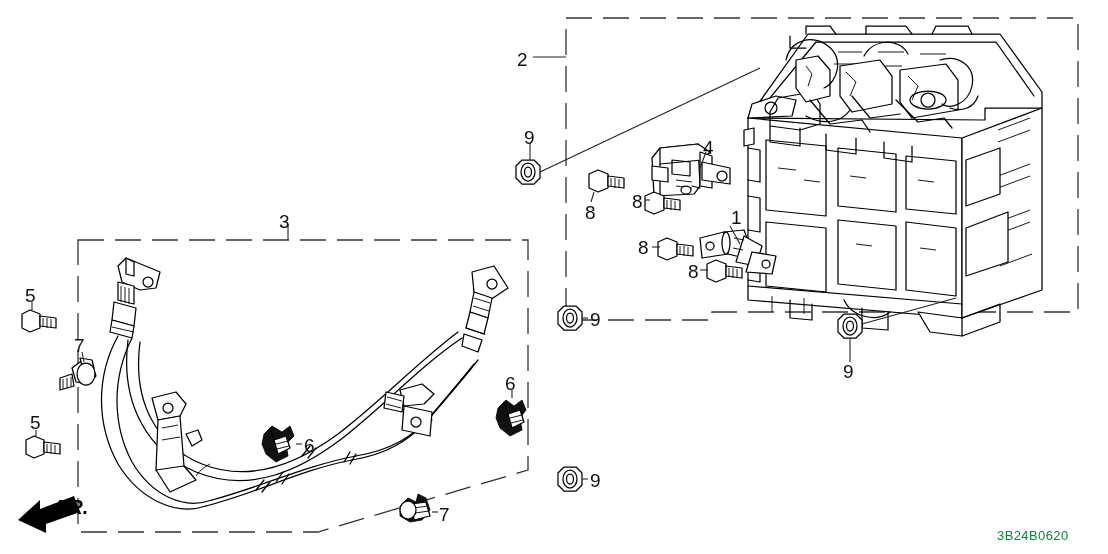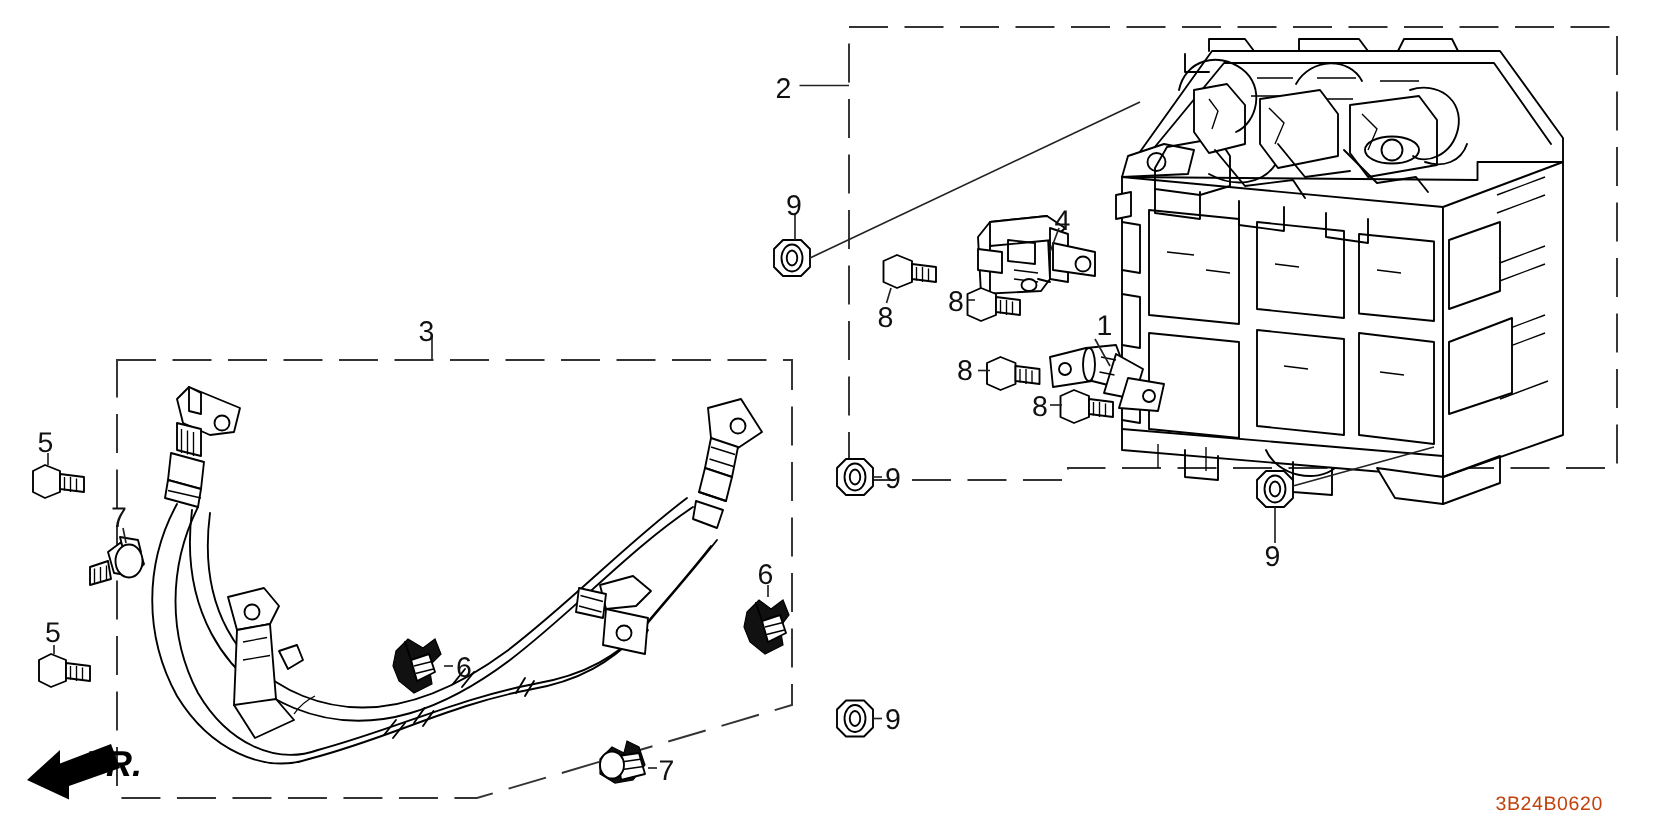--- a/index.html
+++ b/index.html
@@ -2,22 +2,22 @@
 <html><head>
 <meta charset="utf-8">
 <style>
   html,body{margin:0;padding:0;background:#ffffff;}
   body{width:1108px;height:554px;overflow:hidden;
        font-family:"Liberation Sans",sans-serif;color:#000;}
   #stage{position:relative;width:1108px;height:554px;background:#fff;}
   #art{position:absolute;left:0;top:0;}
   .lbl{position:absolute;font-family:"Liberation Sans",sans-serif;
        font-size:19px;color:#111;line-height:1;white-space:nowrap;}
-  .partcode{position:absolute;font-size:13px;letter-spacing:.4px;color:#c2410c;}
-  .frtxt{position:absolute;font-size:24px;font-weight:bold;font-style:italic;
+  .partcode{position:absolute;font-size:13px;letter-spacing:.4px;color:#15803d;}
+  .frtxt{position:absolute;font-size:20px;font-weight:bold;font-style:italic;
          color:#000;letter-spacing:0px;}
 </style>
 </head>
 <body>
 
 <div id="stage">
 
   <svg id="art" width="1108" height="554" viewBox="0 0 1108 554">
     <defs>
       <style>

